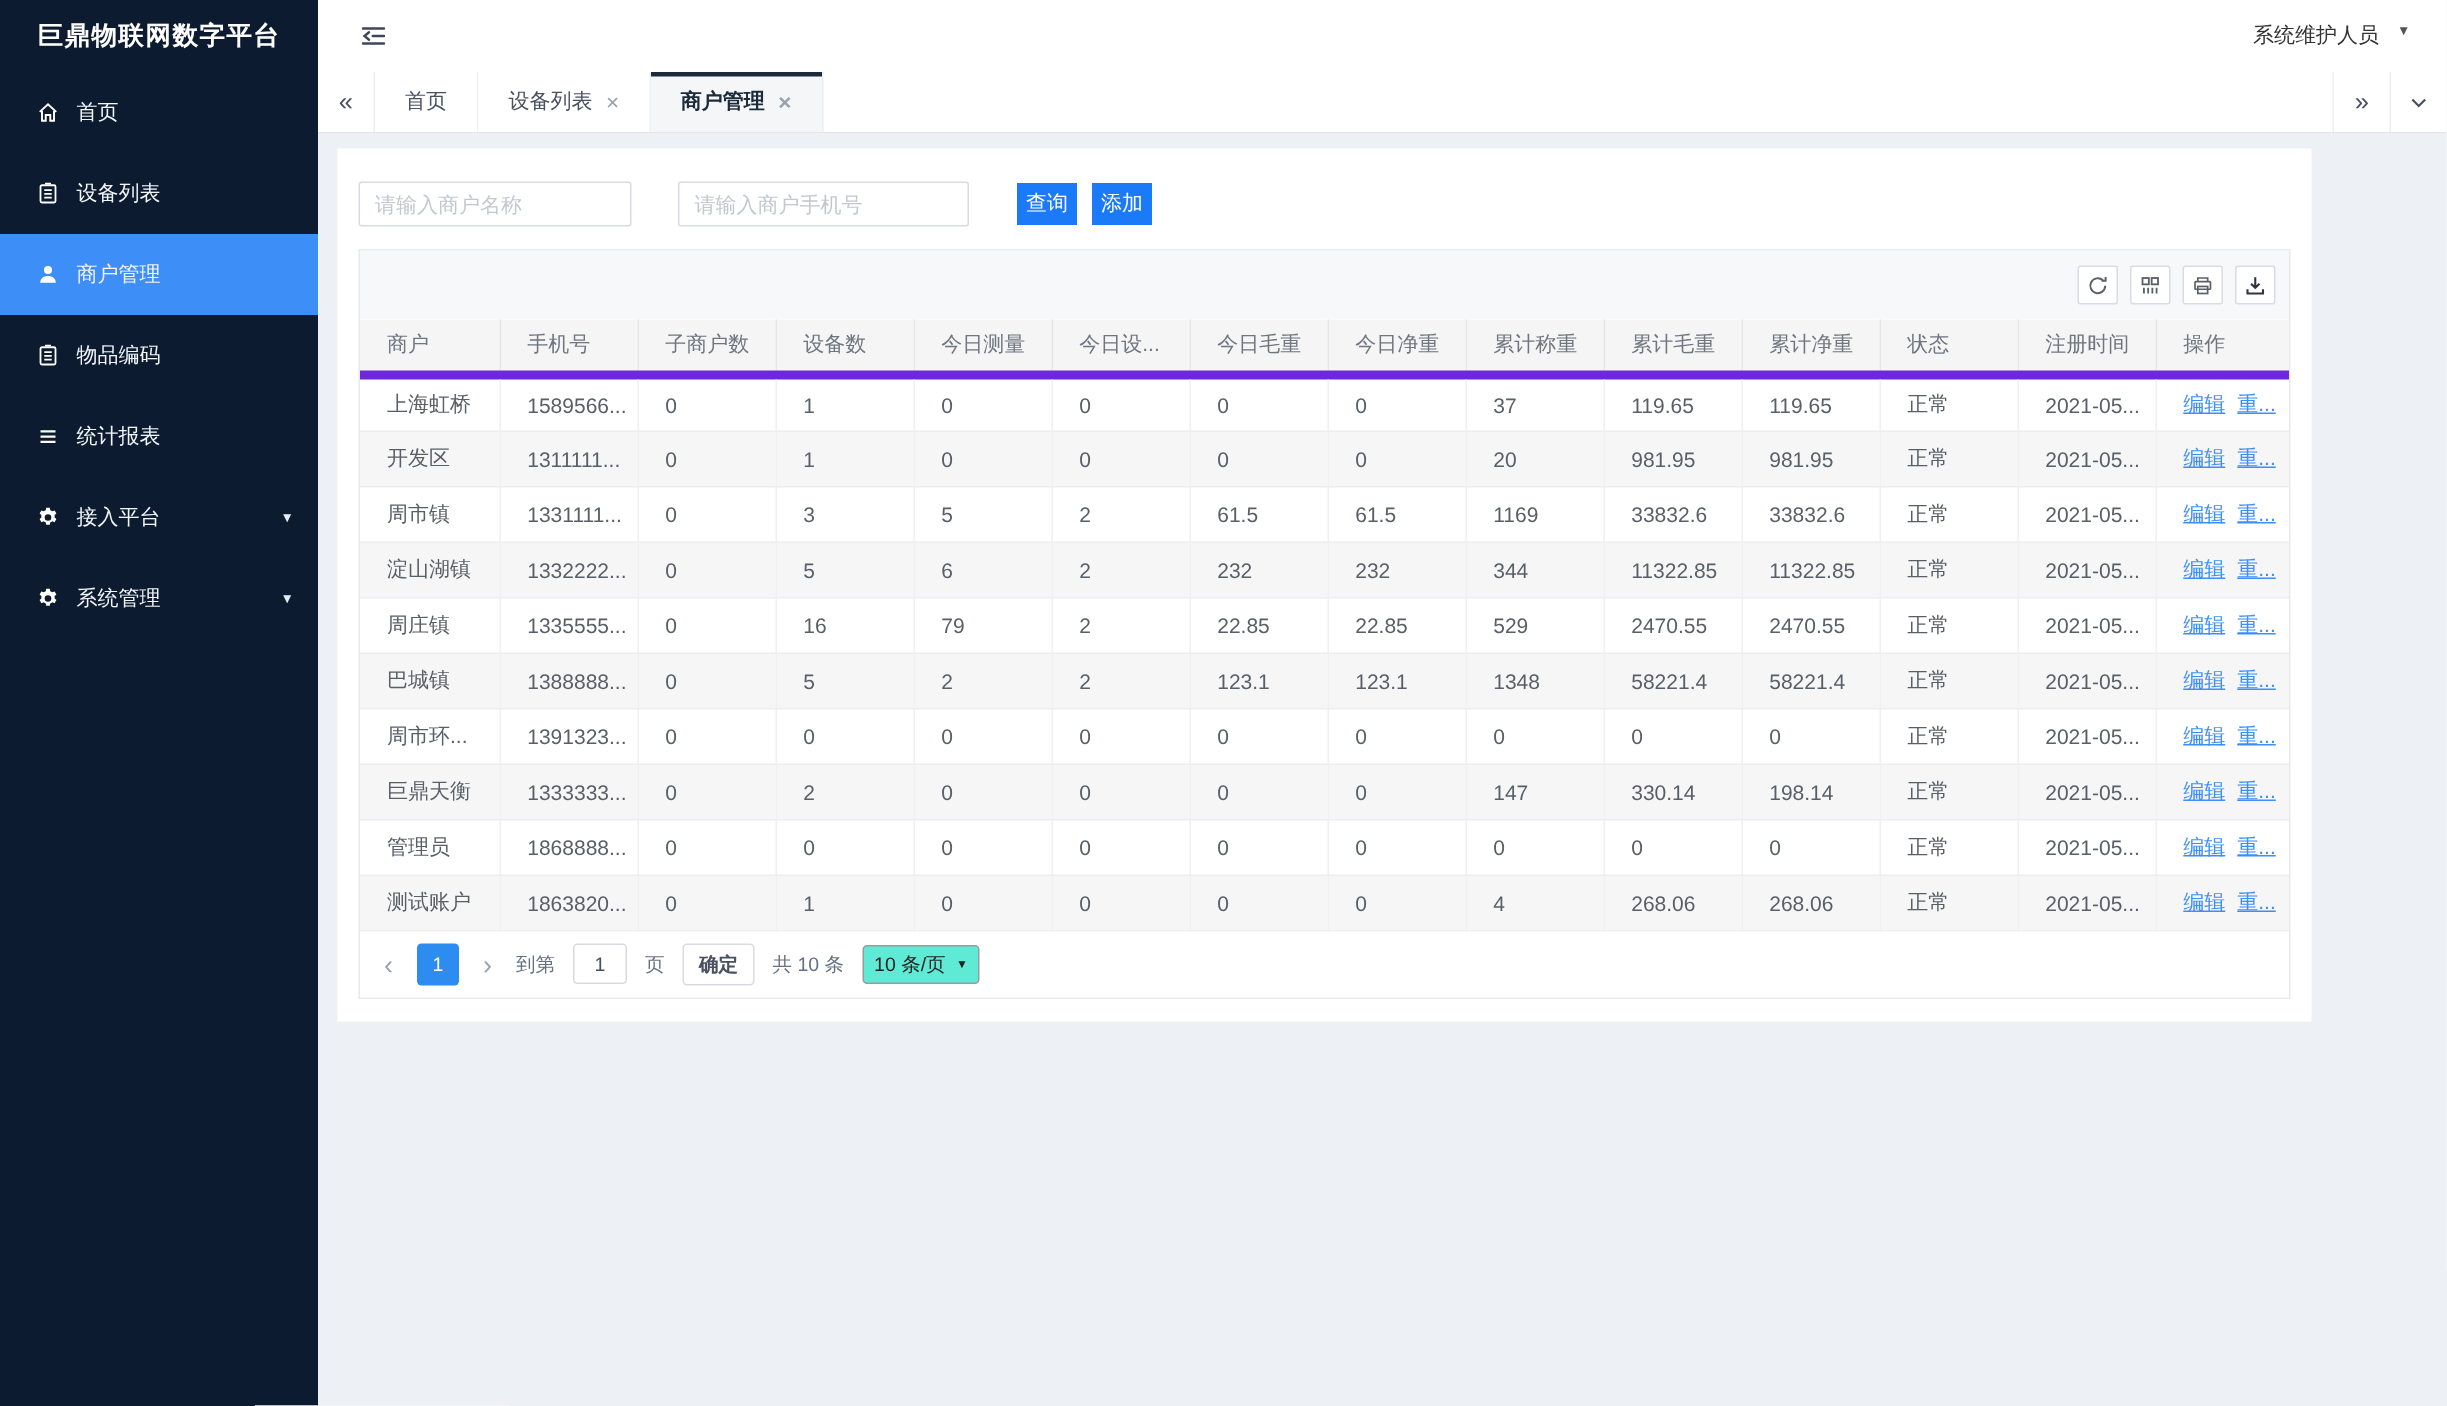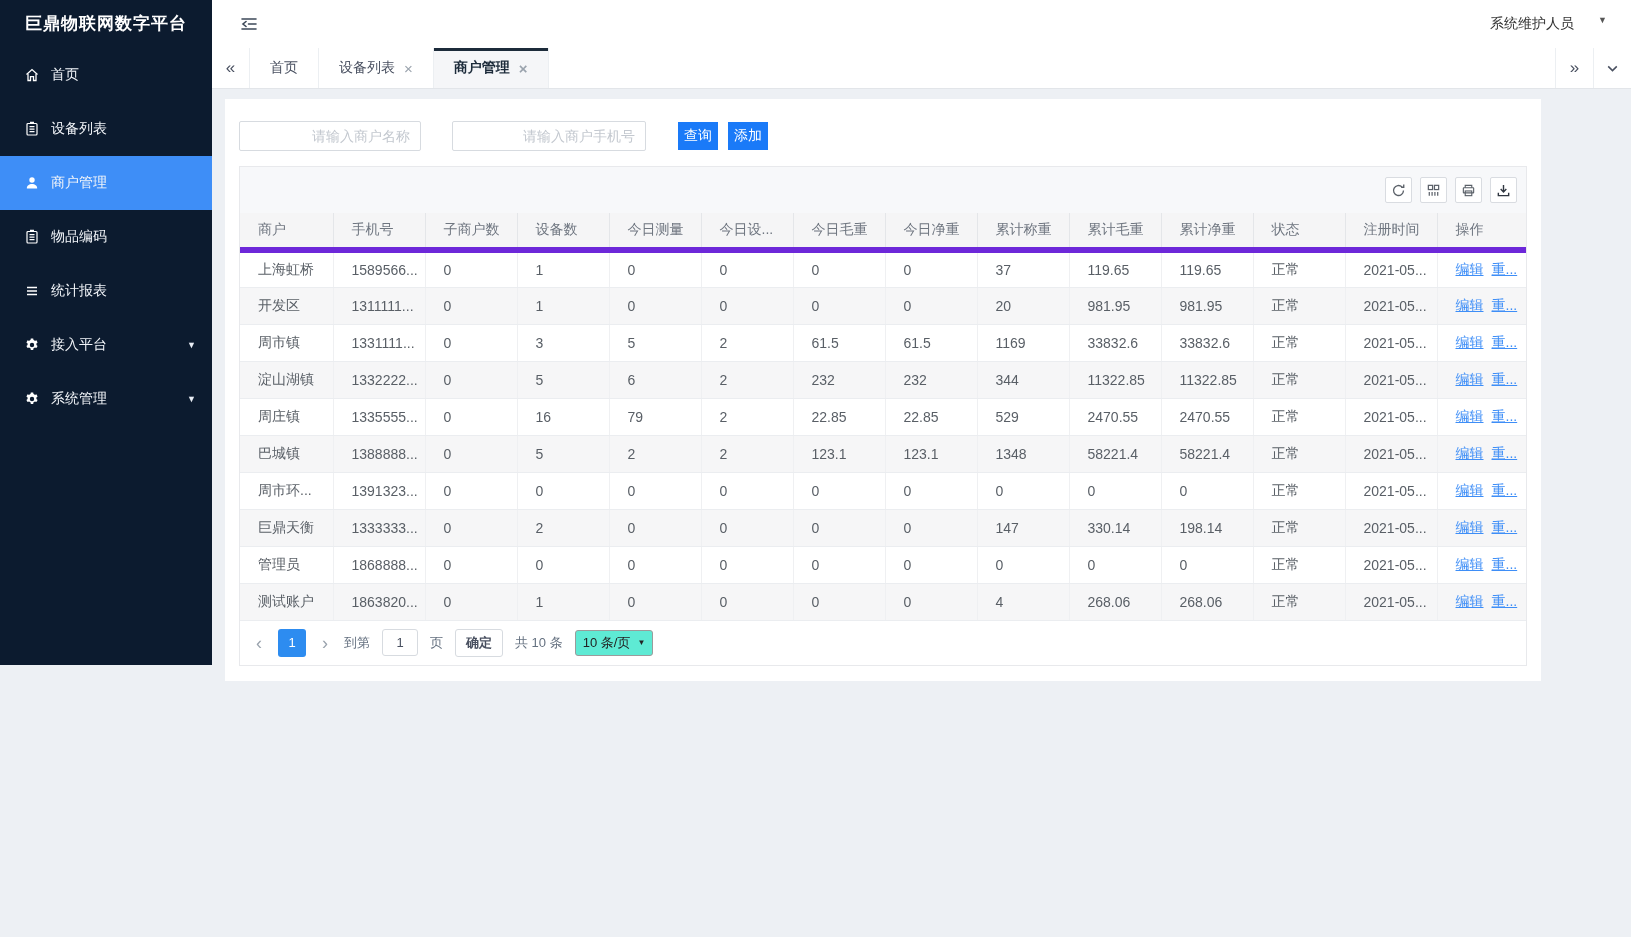--- a/index.html
+++ b/index.html
@@ -2,54 +2,54 @@
 <html><head>
 <meta charset="utf-8">
 <style>
   * { box-sizing: border-box; margin: 0; padding: 0; }
   html,body { width:1631px; height:937px; overflow:hidden; }
   body { font-family:"Liberation Sans","DejaVu Sans",sans-serif; font-size:14px; color:#515a6e; background:#edf0f4; }
 
   .app { display:flex; width:1631px; height:937px; }
 
   
-  .sidebar { width:212px; height:665px; background:#0c1b2f; flex:0 0 212px; }
+  .sidebar { width:212px; height:937px; background:#0c1b2f; flex:0 0 212px; }
   .brand { height:48px; line-height:48px; text-align:center; color:#ffffff; font-size:17px; font-weight:700; letter-spacing:1px; white-space:nowrap; }
   .side-menu { padding-top:0; }
   .side-item { height:54px; display:flex; align-items:center; padding-left:24px; padding-right:14px; color:#f2f5f9; cursor:pointer; position:relative; }
   .side-item.active { background:#3e8ef7; }
   .sicon { width:16px; height:16px; display:inline-flex; align-items:center; justify-content:center; margin-right:11px; color:#fff; }
   .sicon svg { display:block; }
   .slabel { font-size:14px; }
   .scaret { position:absolute; right:16px; font-size:9px; color:#e8edf4; }
 
   
   .main { flex:1; display:flex; flex-direction:column; min-width:0; }
 
   .topbar { height:48px; background:#fff; display:flex; align-items:center; justify-content:space-between; padding:0 24px 0 28px; }
   .fold { color:#3c4858; cursor:pointer; display:inline-flex; }
-  .user { display:flex; align-items:flex-start; gap:24px; cursor:pointer; color:#333; font-size:14px; }
+  .user { display:flex; align-items:flex-start; gap:12px; cursor:pointer; color:#333; font-size:14px; }
   .user .ucaret { font-size:9px; color:#555; }
 
   .tabbar { height:41px; background:#fff; border-bottom:1px solid #e2e5e9; display:flex; align-items:stretch; }
   .tab-nav { width:38px; display:flex; align-items:center; justify-content:center; color:#495060; font-size:17px; cursor:pointer; }
   .tab-nav.first { border-right:1px solid #eceff2; }
   .tab-nav.rt { border-left:1px solid #eceff2; margin-left:auto; }
   .tabs { display:flex; align-items:stretch; }
   .tab { display:flex; align-items:center; padding:0 20px; border-right:1px solid #eceff2; color:#495060; font-size:14px; cursor:pointer; position:relative; background:#fff; }
   .tab.active { background:#f5f6f8; font-weight:700; color:#1c2b3a; }
   .tab.active::before { content:""; position:absolute; left:0; top:0; right:0; height:3px; background:#1c2b3a; }
   .tab-close { margin-left:9px; color:#9aa3ad; font-size:15px; line-height:1; cursor:pointer; }
 
   .content { flex:1; background:#edf0f4; position:relative; padding:10px 0 0 13px; overflow:hidden; }
   .card { width:1316px; background:#ffffff; padding-bottom:1px; }
 
   
   .search-row { padding:22px 14px 15px 14px; display:flex; align-items:center; }
-  .s-input { height:30px; border:1px solid #d7dbe0; border-radius:2px; padding:0 10px; font-size:14px; color:#333; outline:none; font-family:inherit;text-align:right; }
+  .s-input { height:30px; border:1px solid #d7dbe0; border-radius:2px; padding:0 10px; font-size:14px; color:#333; outline:none; font-family:inherit; }
   .s-input::placeholder { color:#c3c8cf; }
   .in-name { width:182px; margin-right:31px; }
   .in-phone { width:194px; margin-right:32px; }
   .btn { height:28px; width:40px; border:none; border-radius:0; background:#1a7af8; color:#fff; font-size:14px; cursor:pointer; margin-right:10px; font-family:inherit; }
 
   
   .grid-panel { margin:0 14px 14px 14px; border:1px solid #e8e9ec; }
   .grid-toolbar { height:46px; background:#f7f8fa; display:flex; align-items:center; justify-content:flex-end; padding:0 9px; gap:8px; }
   .tool-btn { width:27px; height:26px; background:#fff; border:1px solid #d9dce1; border-radius:2px; display:inline-flex; align-items:center; justify-content:center; color:#5a6068; cursor:pointer; padding:0; }
   .tool-btn.dark { color:#2f3640; }

